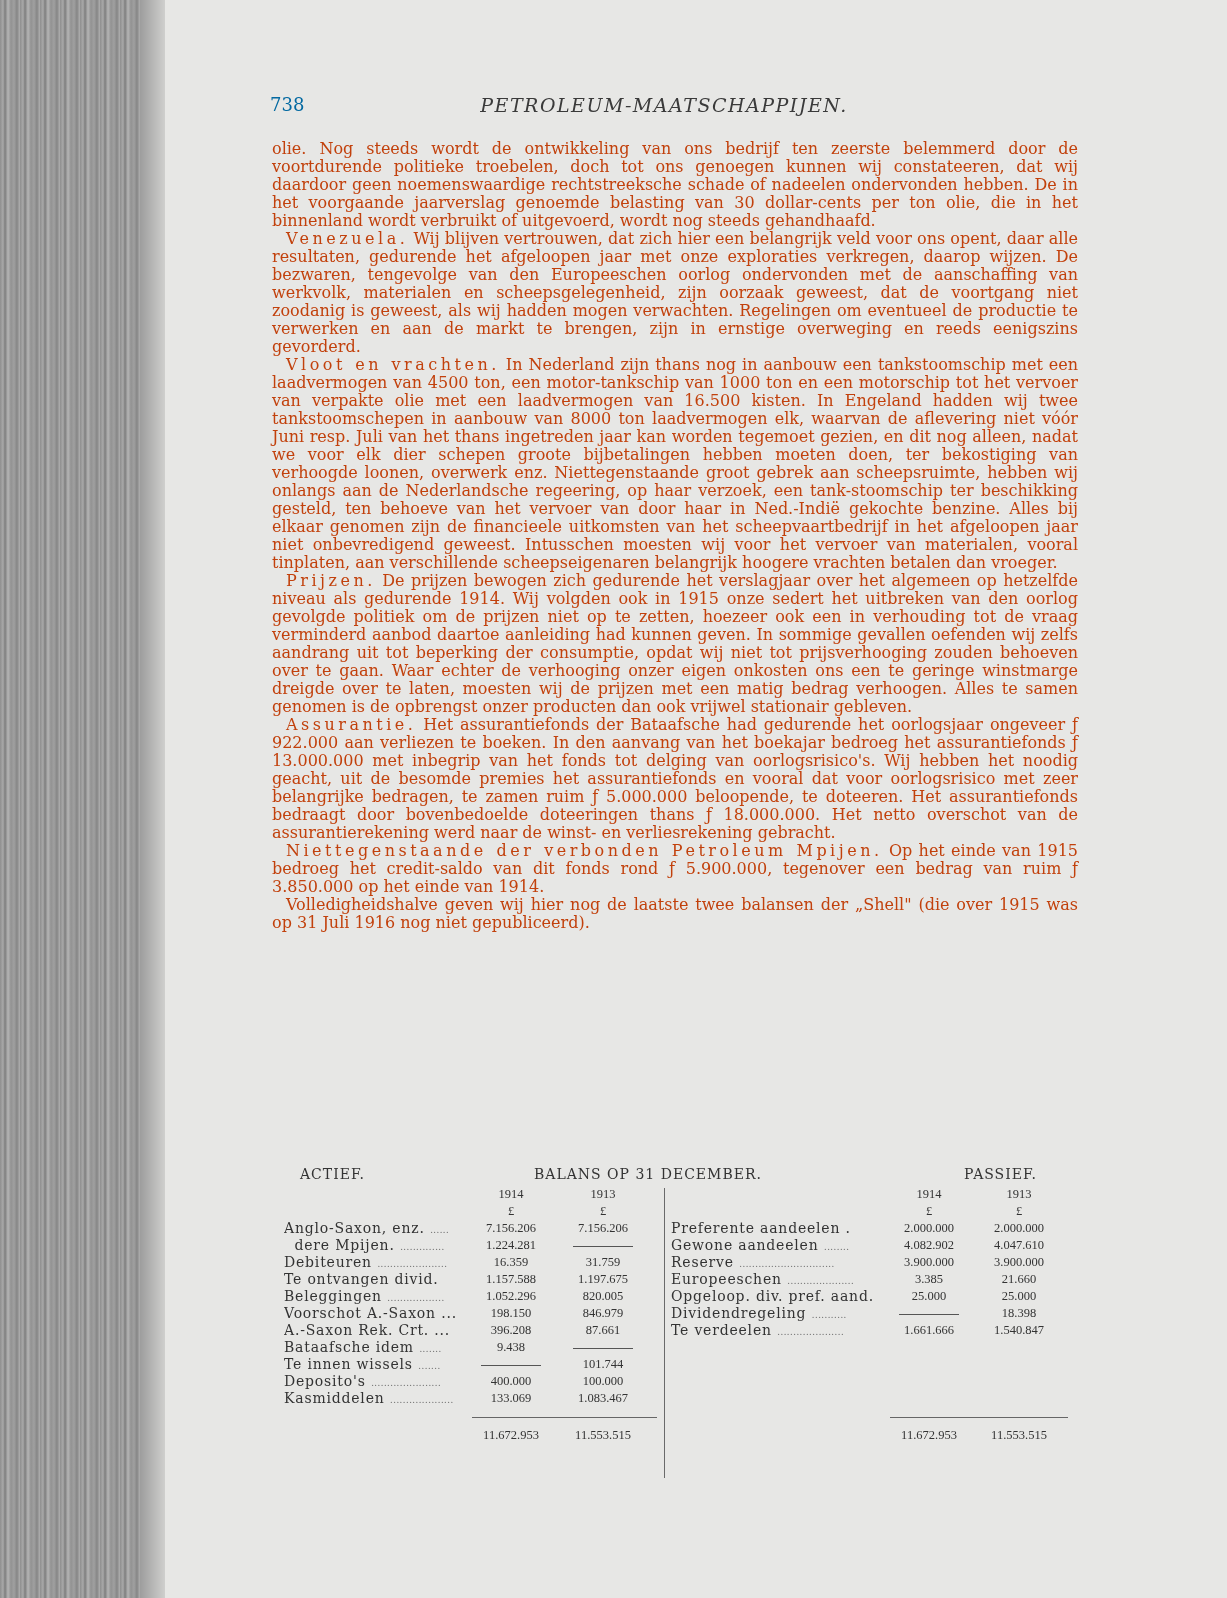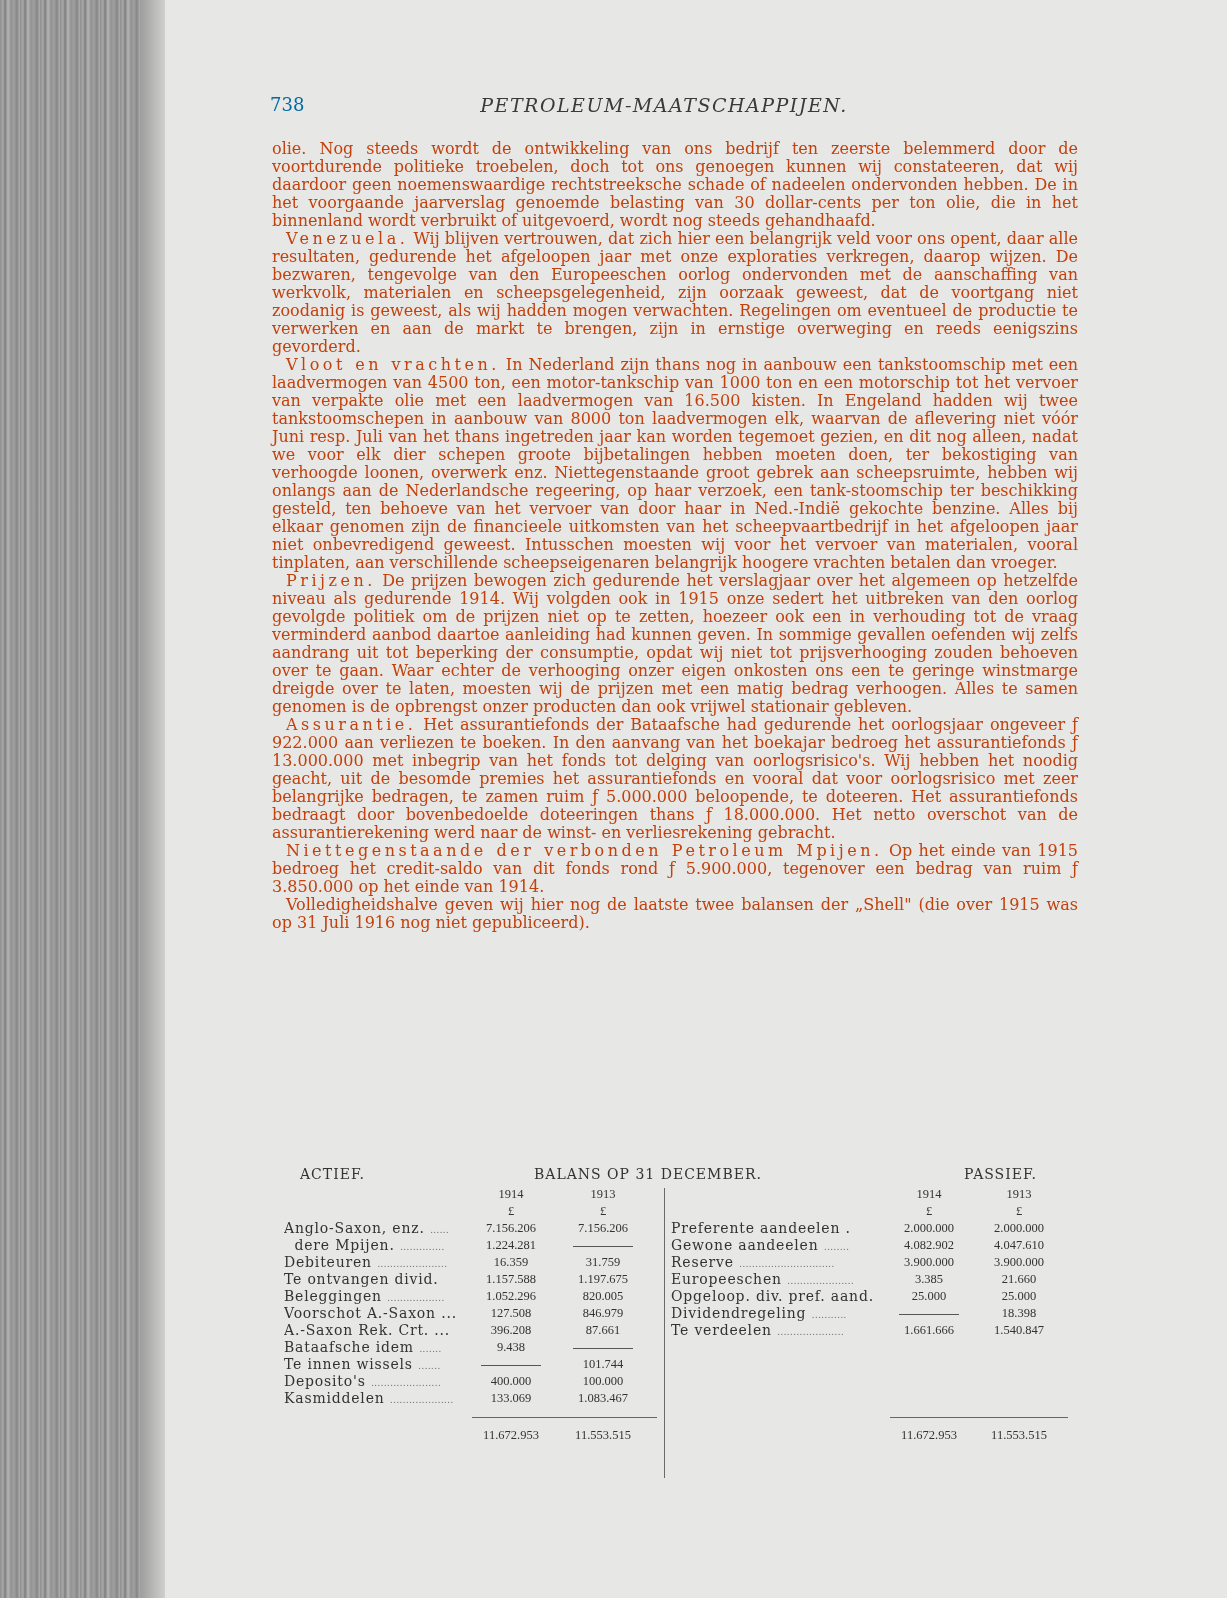--- a/index.html
+++ b/index.html
@@ -145,21 +145,21 @@
         <span class="v1">1.157.588</span>
         <span class="v2">1.197.675</span>
       </div>
     <div class="item-row">
         <span class="label"><span>Beleggingen</span> <span class="dots">..................</span></span>
         <span class="v1">1.052.296</span>
         <span class="v2">820.005</span>
       </div>
     <div class="item-row">
         <span class="label">Voorschot A.-Saxon ...</span>
-        <span class="v1">127.508</span>
+        <span class="v1">198.150</span>
         <span class="v2">846.979</span>
       </div>
     <div class="item-row">
         <span class="label">A.-Saxon Rek. Crt. ...</span>
         <span class="v1">396.208</span>
         <span class="v2">87.661</span>
       </div>
     <div class="item-row">
         <span class="label"><span>Bataafsche idem</span> <span class="dots">.......</span></span>
         <span class="v1">9.438</span>

